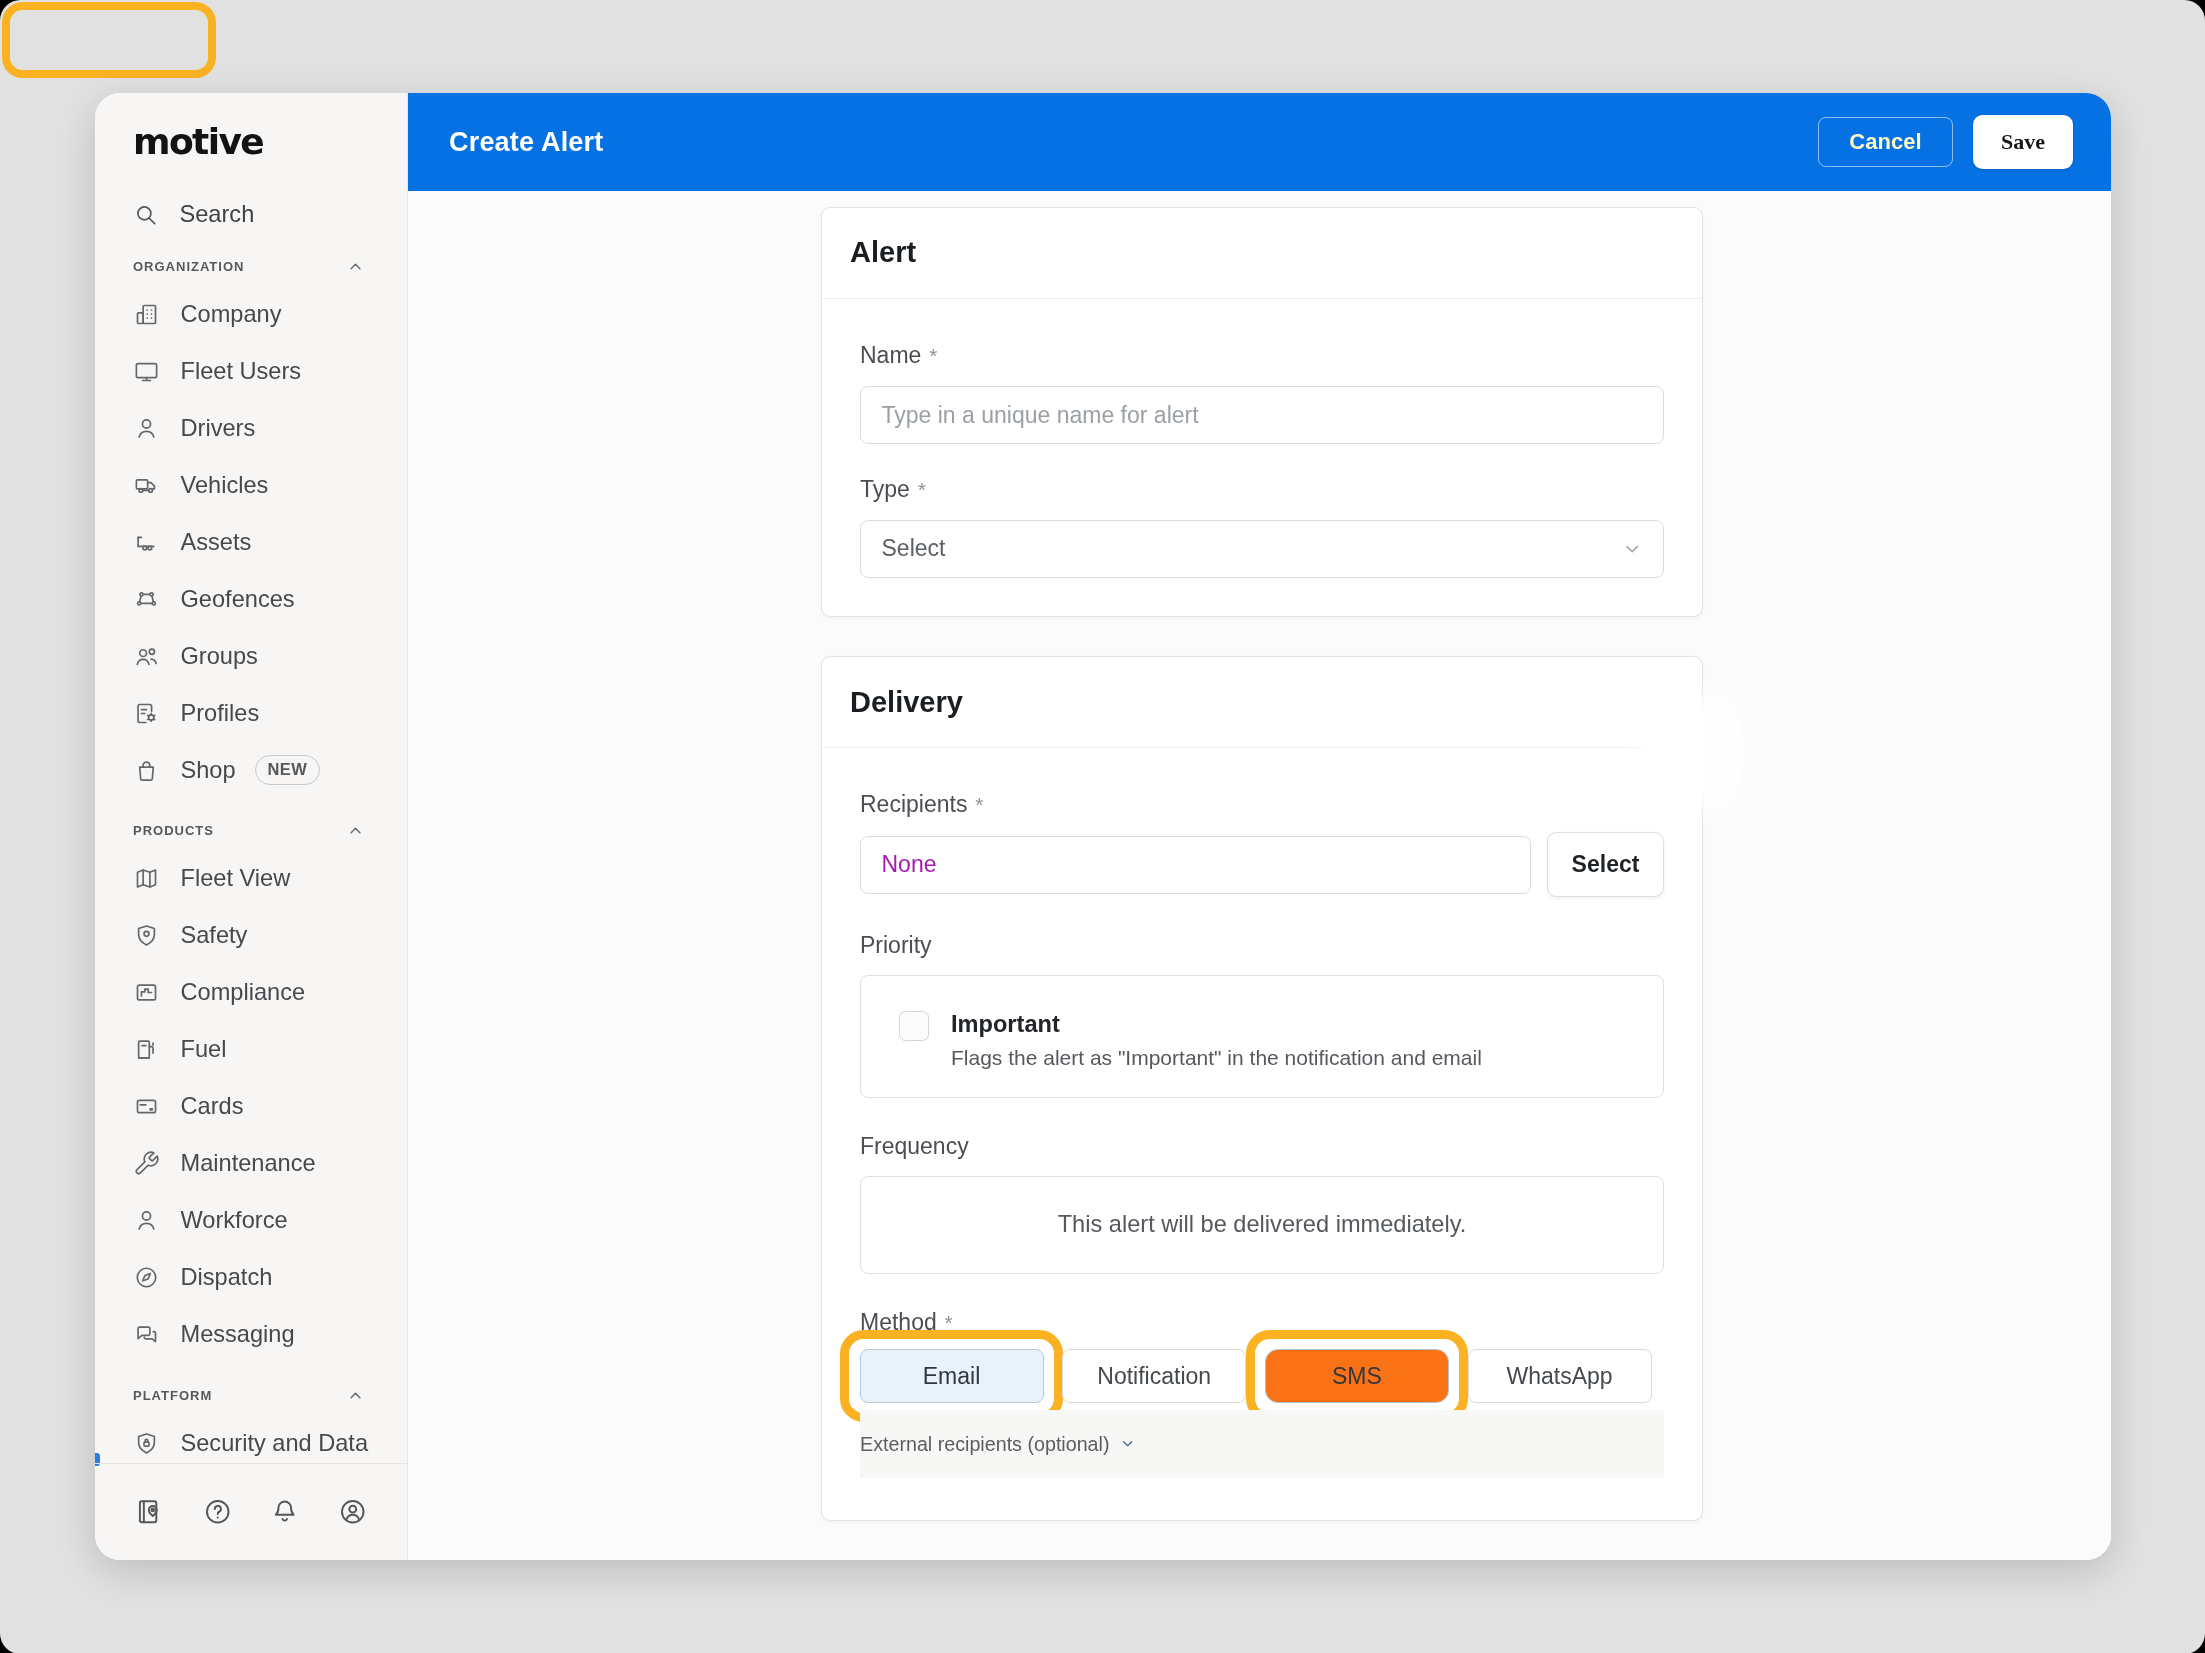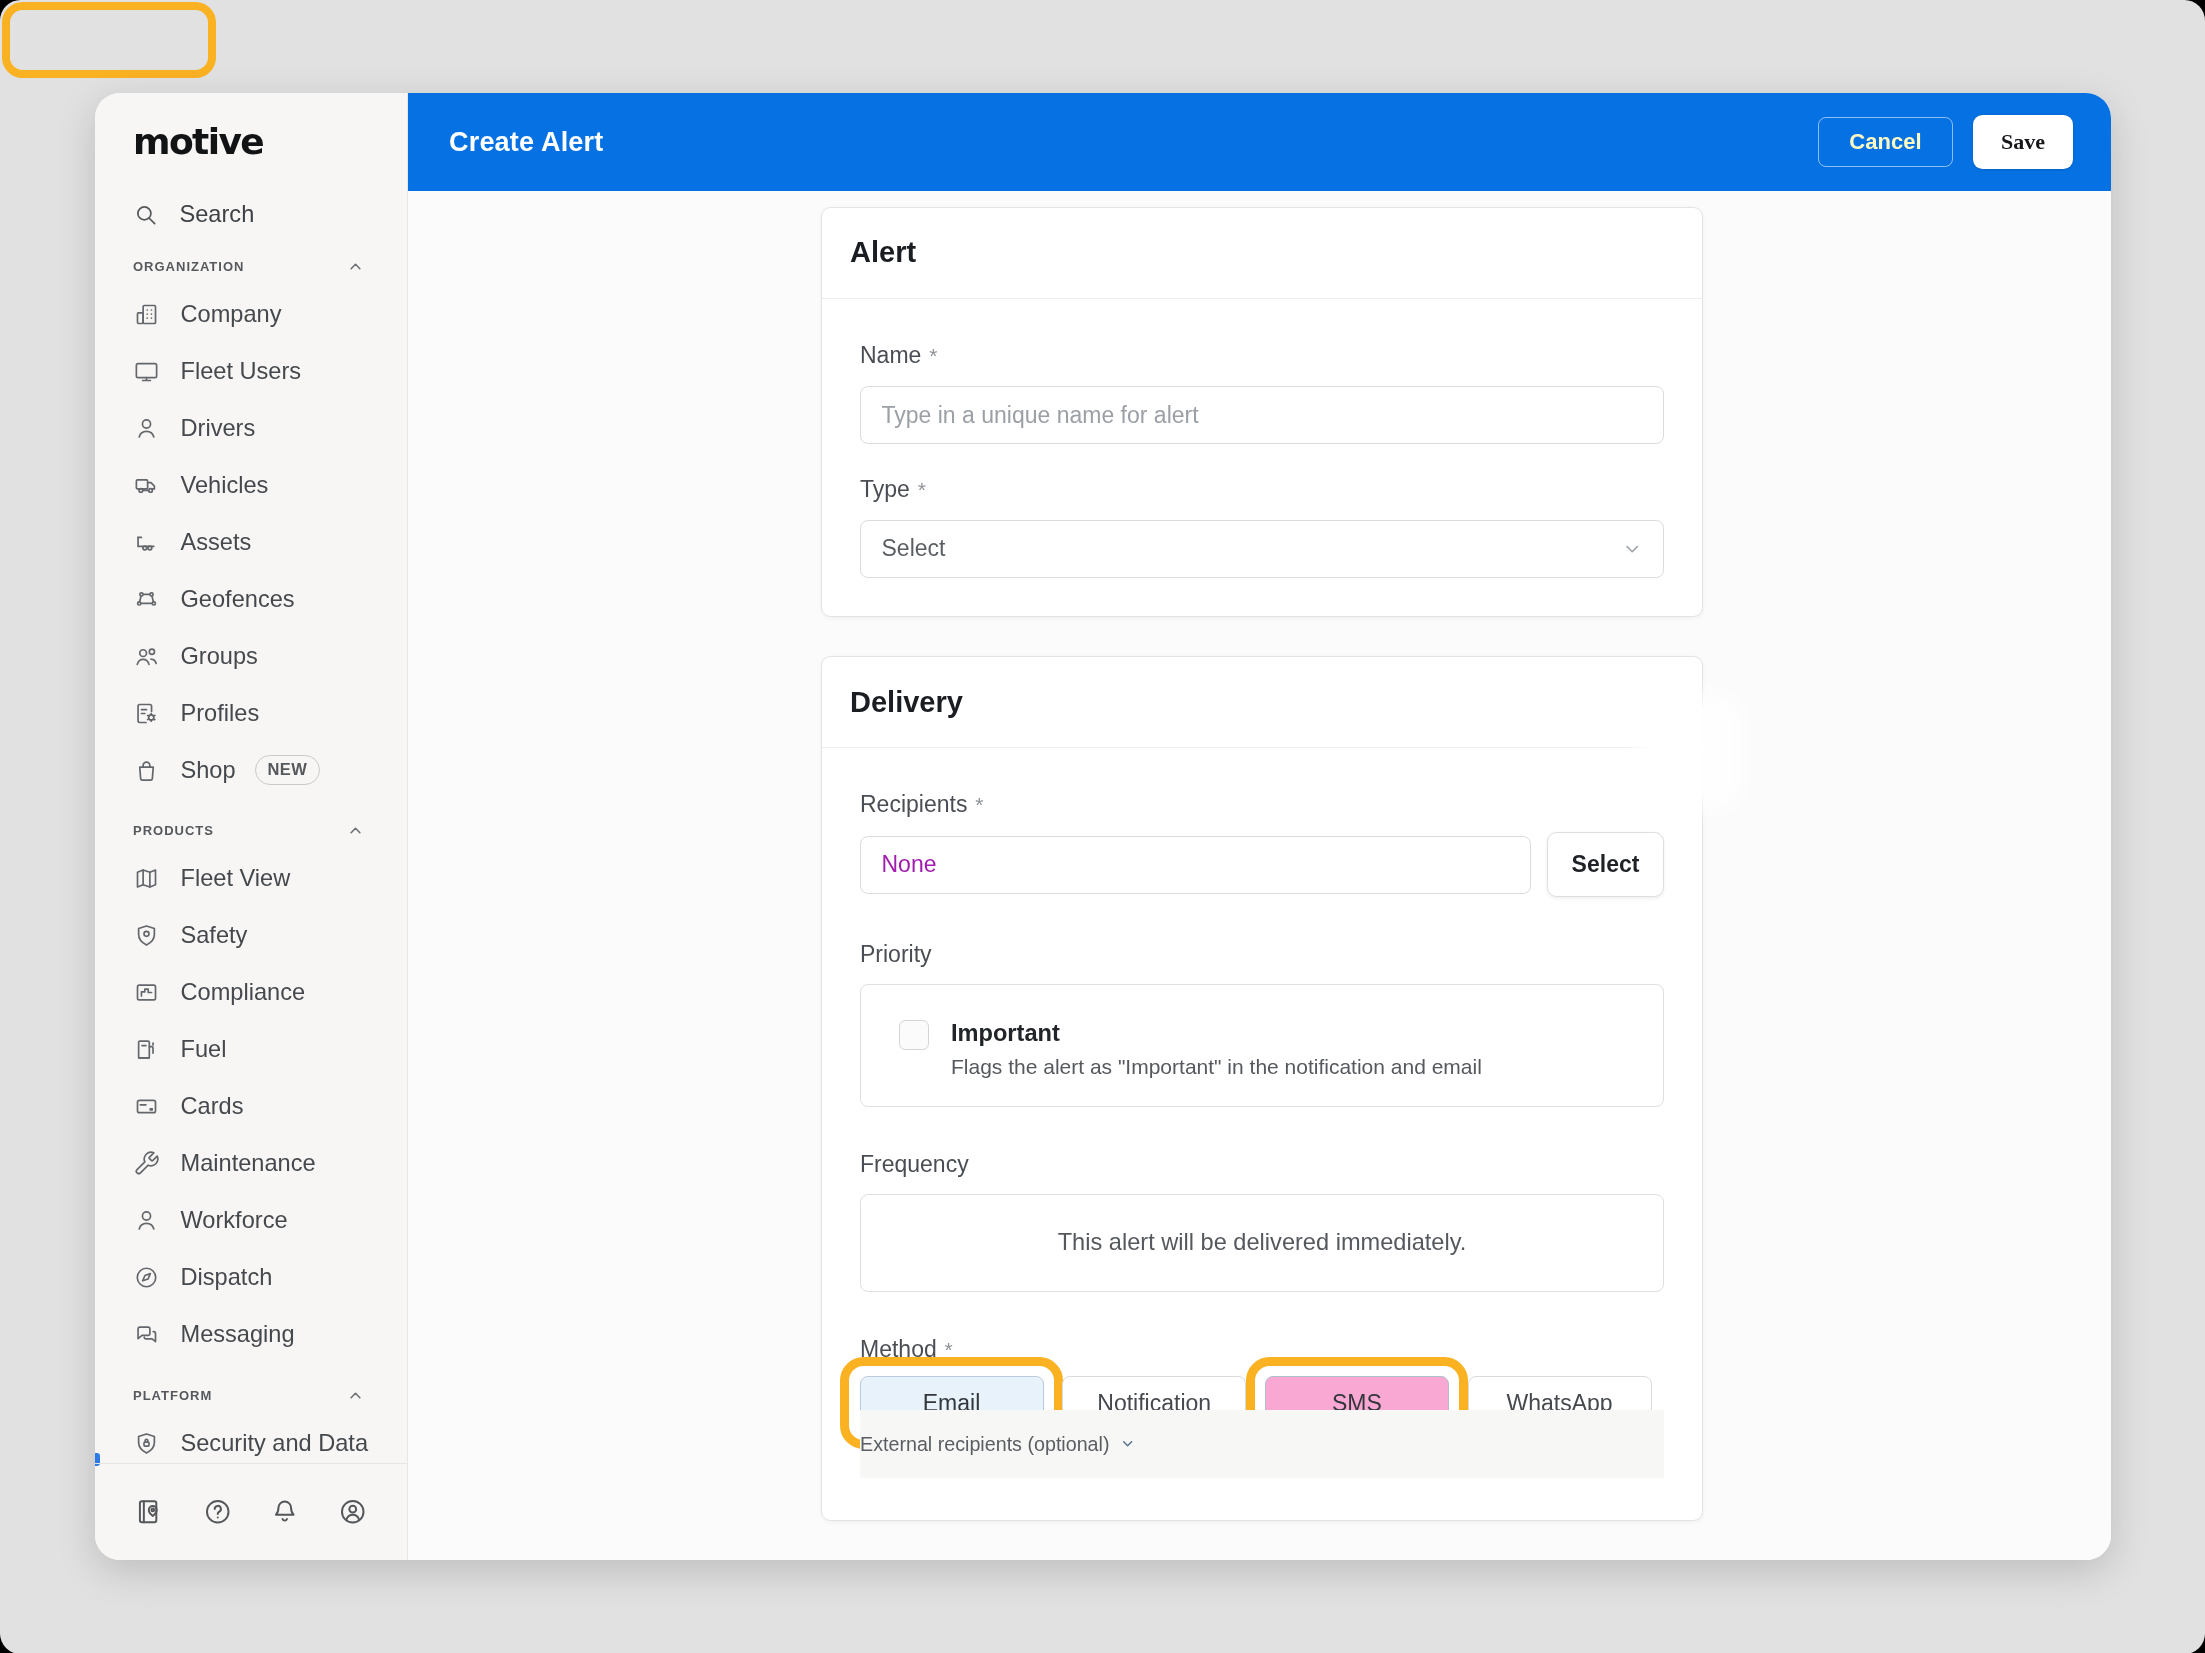--- a/index.html
+++ b/index.html
@@ -83,21 +83,21 @@
   .text-input{width:100%;height:58px;border:1.6px solid var(--field-border);border-radius:7.9px;
               padding:0 20.5px;font-size:23px;color:#a21caf;font-family:inherit;background:#fff;
               margin-top:17.3px;outline:none;}
   .text-input::placeholder{color:#9BA0A6;}
   .select-field{margin-top:17.3px;height:58px;border:1.6px solid var(--field-border);
                 border-radius:7.9px;display:flex;align-items:center;padding:0 19px 0 20.5px;
                 font-size:23px;color:#5A5F64;cursor:pointer;}
   .select-field .spacer{flex:1;}
   .select-field .icon{width:24.4px;height:24.4px;color:#A0A5AA;}
   .mt-40{margin-top:31.5px;}
-  .mt-44{margin-top:44px;}
+  .mt-44{margin-top:35px;}
 
   .recip-row{display:flex;align-items:center;margin-top:14px;gap:16px;}
   .recip-row .text-input{flex:1;margin-top:0;}
   .btn-select{flex:0 0 117px;height:65px;background:#fff;border:1.6px solid #DDDEDF;
               border-radius:9.5px;font-size:23px;font-weight:700;color:#1F2226;
               font-family:inherit;cursor:pointer;box-shadow:0 1.6px 3.9px rgba(0,0,0,.06);}
 
   .priority-box{margin-top:15.8px;height:123px;border:1.6px solid #DEDFE0;border-radius:7.9px;
                 display:flex;align-items:flex-start;padding:35px 38px 0;}
   .checkbox{width:30px;height:30px;border:1.6px solid #D2D4D6;border-radius:6.3px;
@@ -110,21 +110,21 @@
             font-size:23.6px;color:var(--muted);}
 
   .method-row{display:flex;align-items:center;gap:19.7px;margin-top:14px;}
   .ring{display:inline-flex;border:9.5px solid var(--yellow);border-radius:23.6px;
         padding:10.2px;margin:-19.7px;}
   .ring.no-ring{border-color:transparent;}
   .method-btn{width:184px;height:54px;border-radius:7.9px;background:#fff;
               border:1.6px solid #D9DADC;font-size:23px;color:#45494E;
               font-family:inherit;cursor:pointer;}
   .method-btn.state-selected{background:#E8F2FB;border-color:#B9CBDA;color:#33373C;}
-  .method-btn.state-selected-alt{background:#f9a8d4;border-color:#AEC0CE;color:#33373C;}
+  .method-btn.state-selected-alt{background:#f97316;border-color:#AEC0CE;color:#33373C;border-radius:13px;}
 
   .ext-strip{position:absolute;left:38px;right:38px;top:753px;height:68px;background:#F7F7F6;
              display:flex;align-items:center;padding-right:22px;
              gap:9.5px;font-size:19.7px;color:#5A5E63;cursor:pointer;}
   .ext-strip .icon{width:17.3px;height:17.3px;color:#54718C;}
 
   .smudge{position:absolute;right:-25px;top:52px;width:79px;height:85px;background:#fff;
           border-radius:12.6px;box-shadow:0 0 20.5px 14px rgba(255,255,255,.95);opacity:.97;}
 </style>
 </head>

